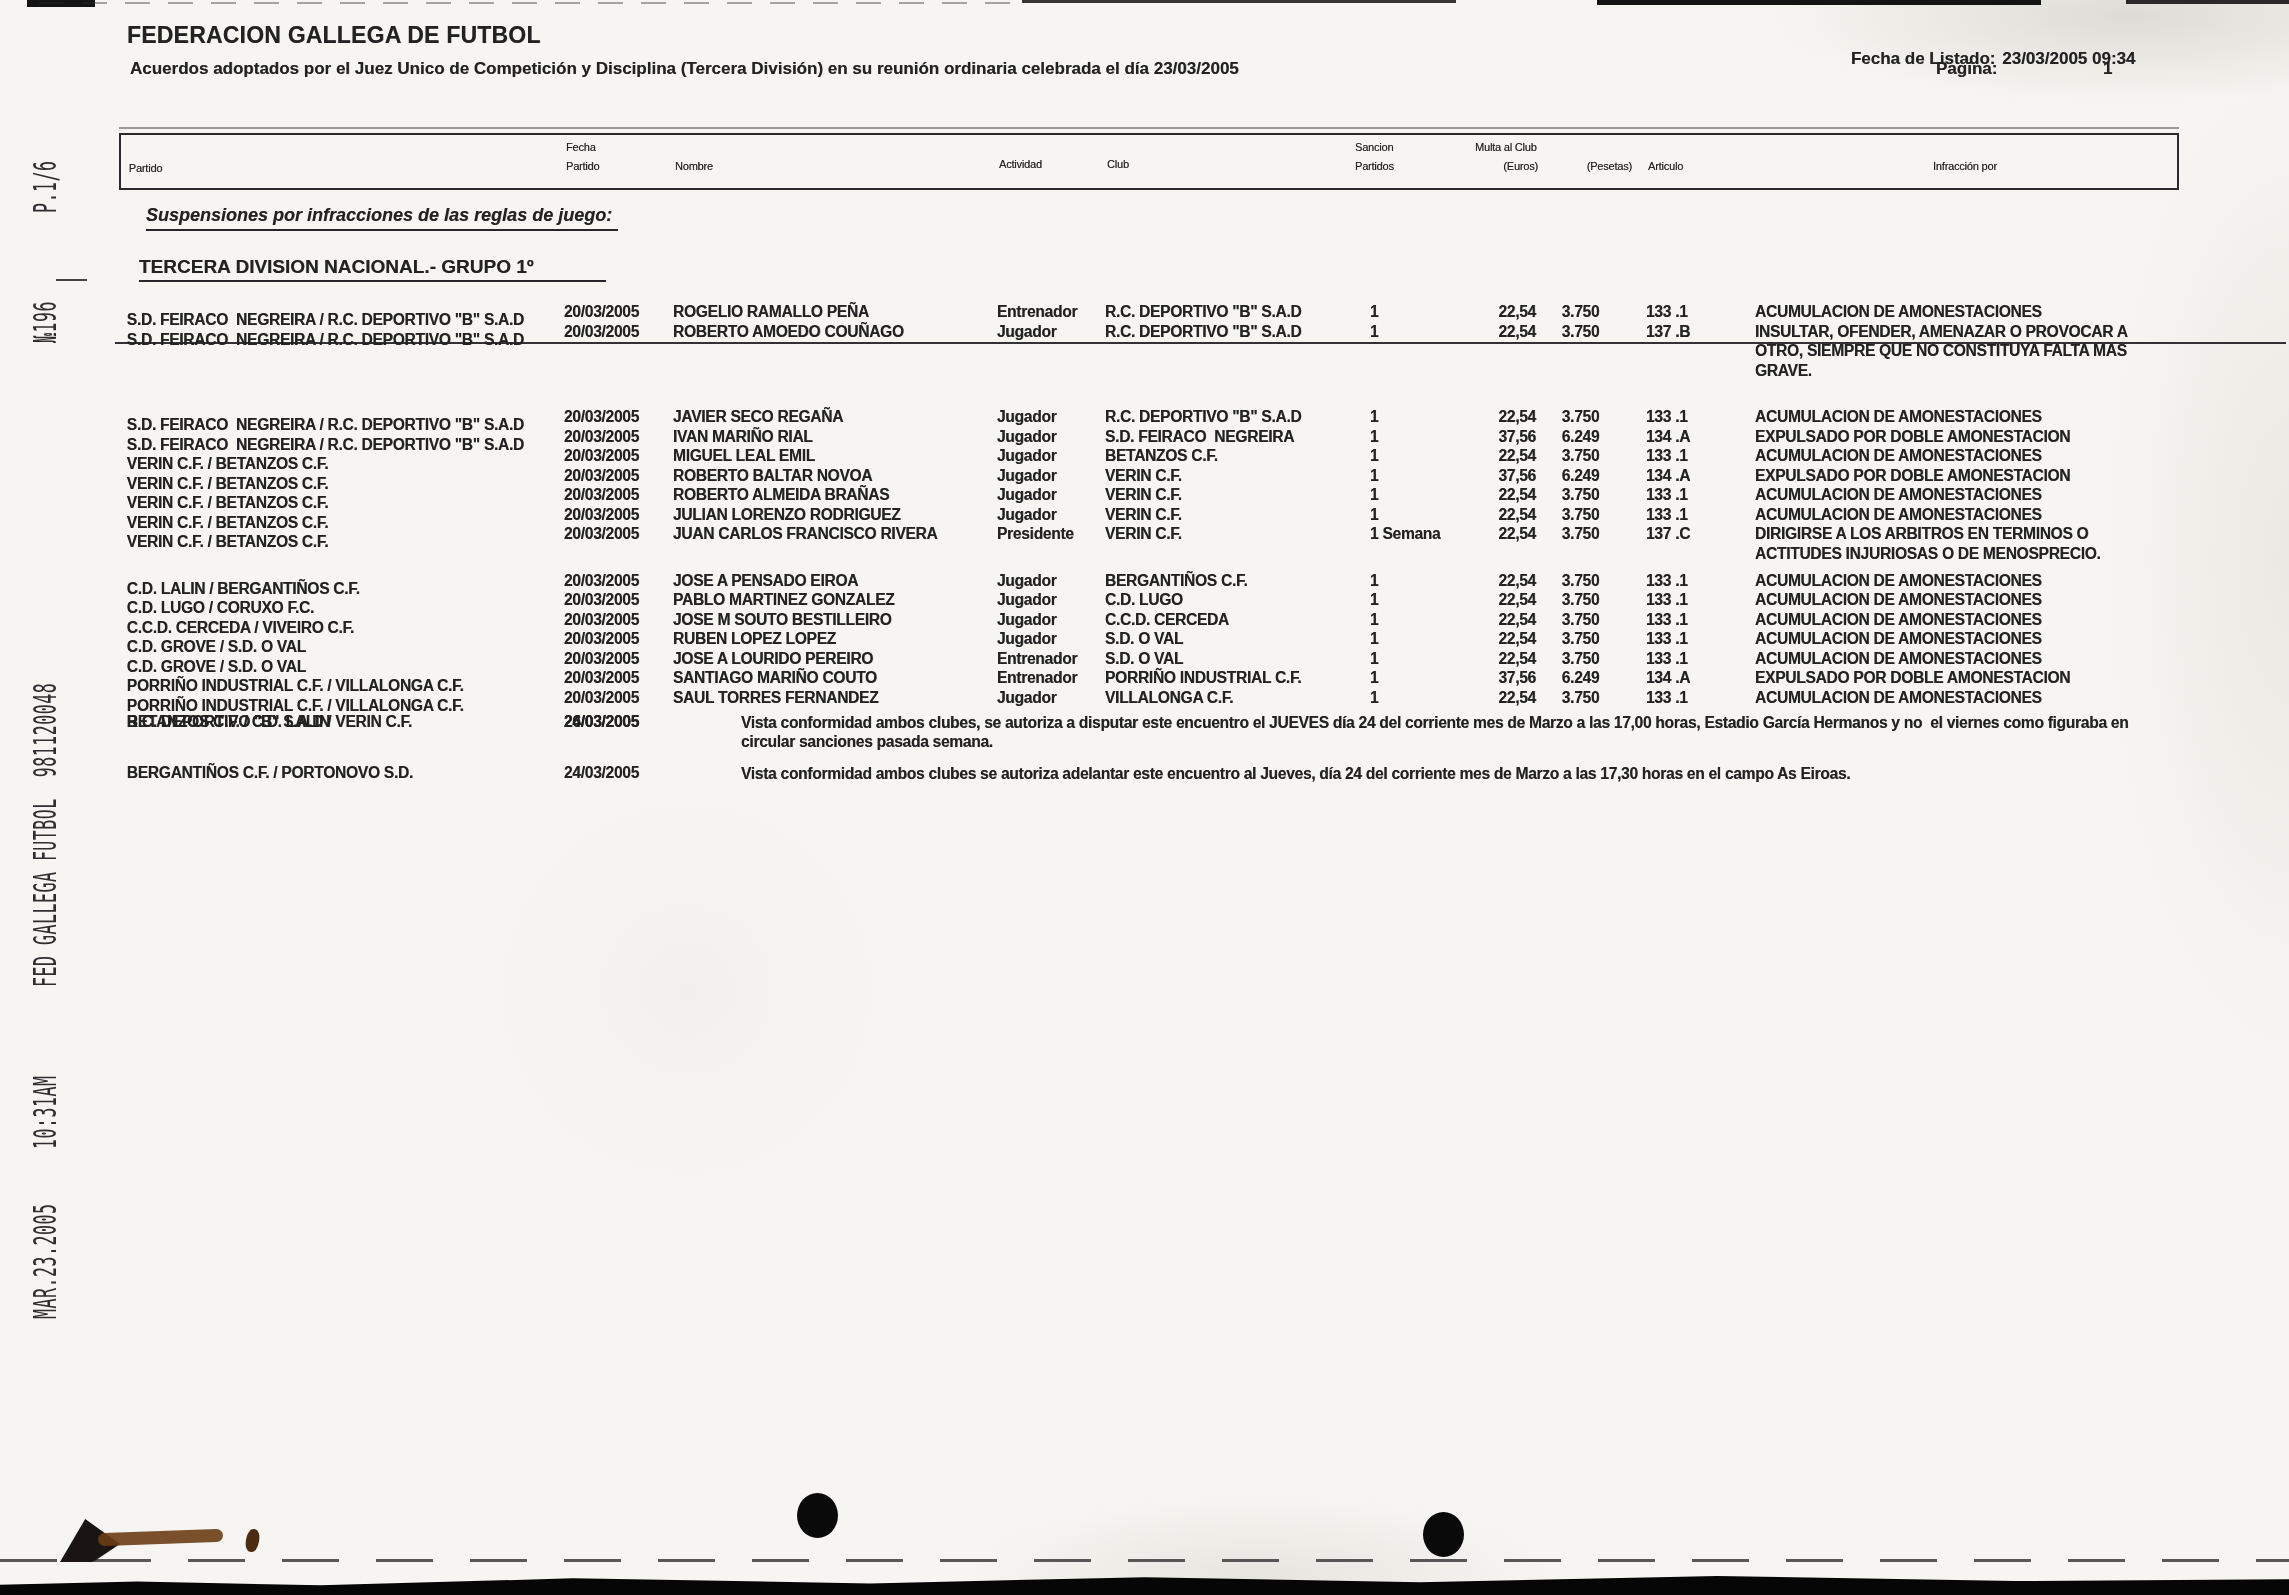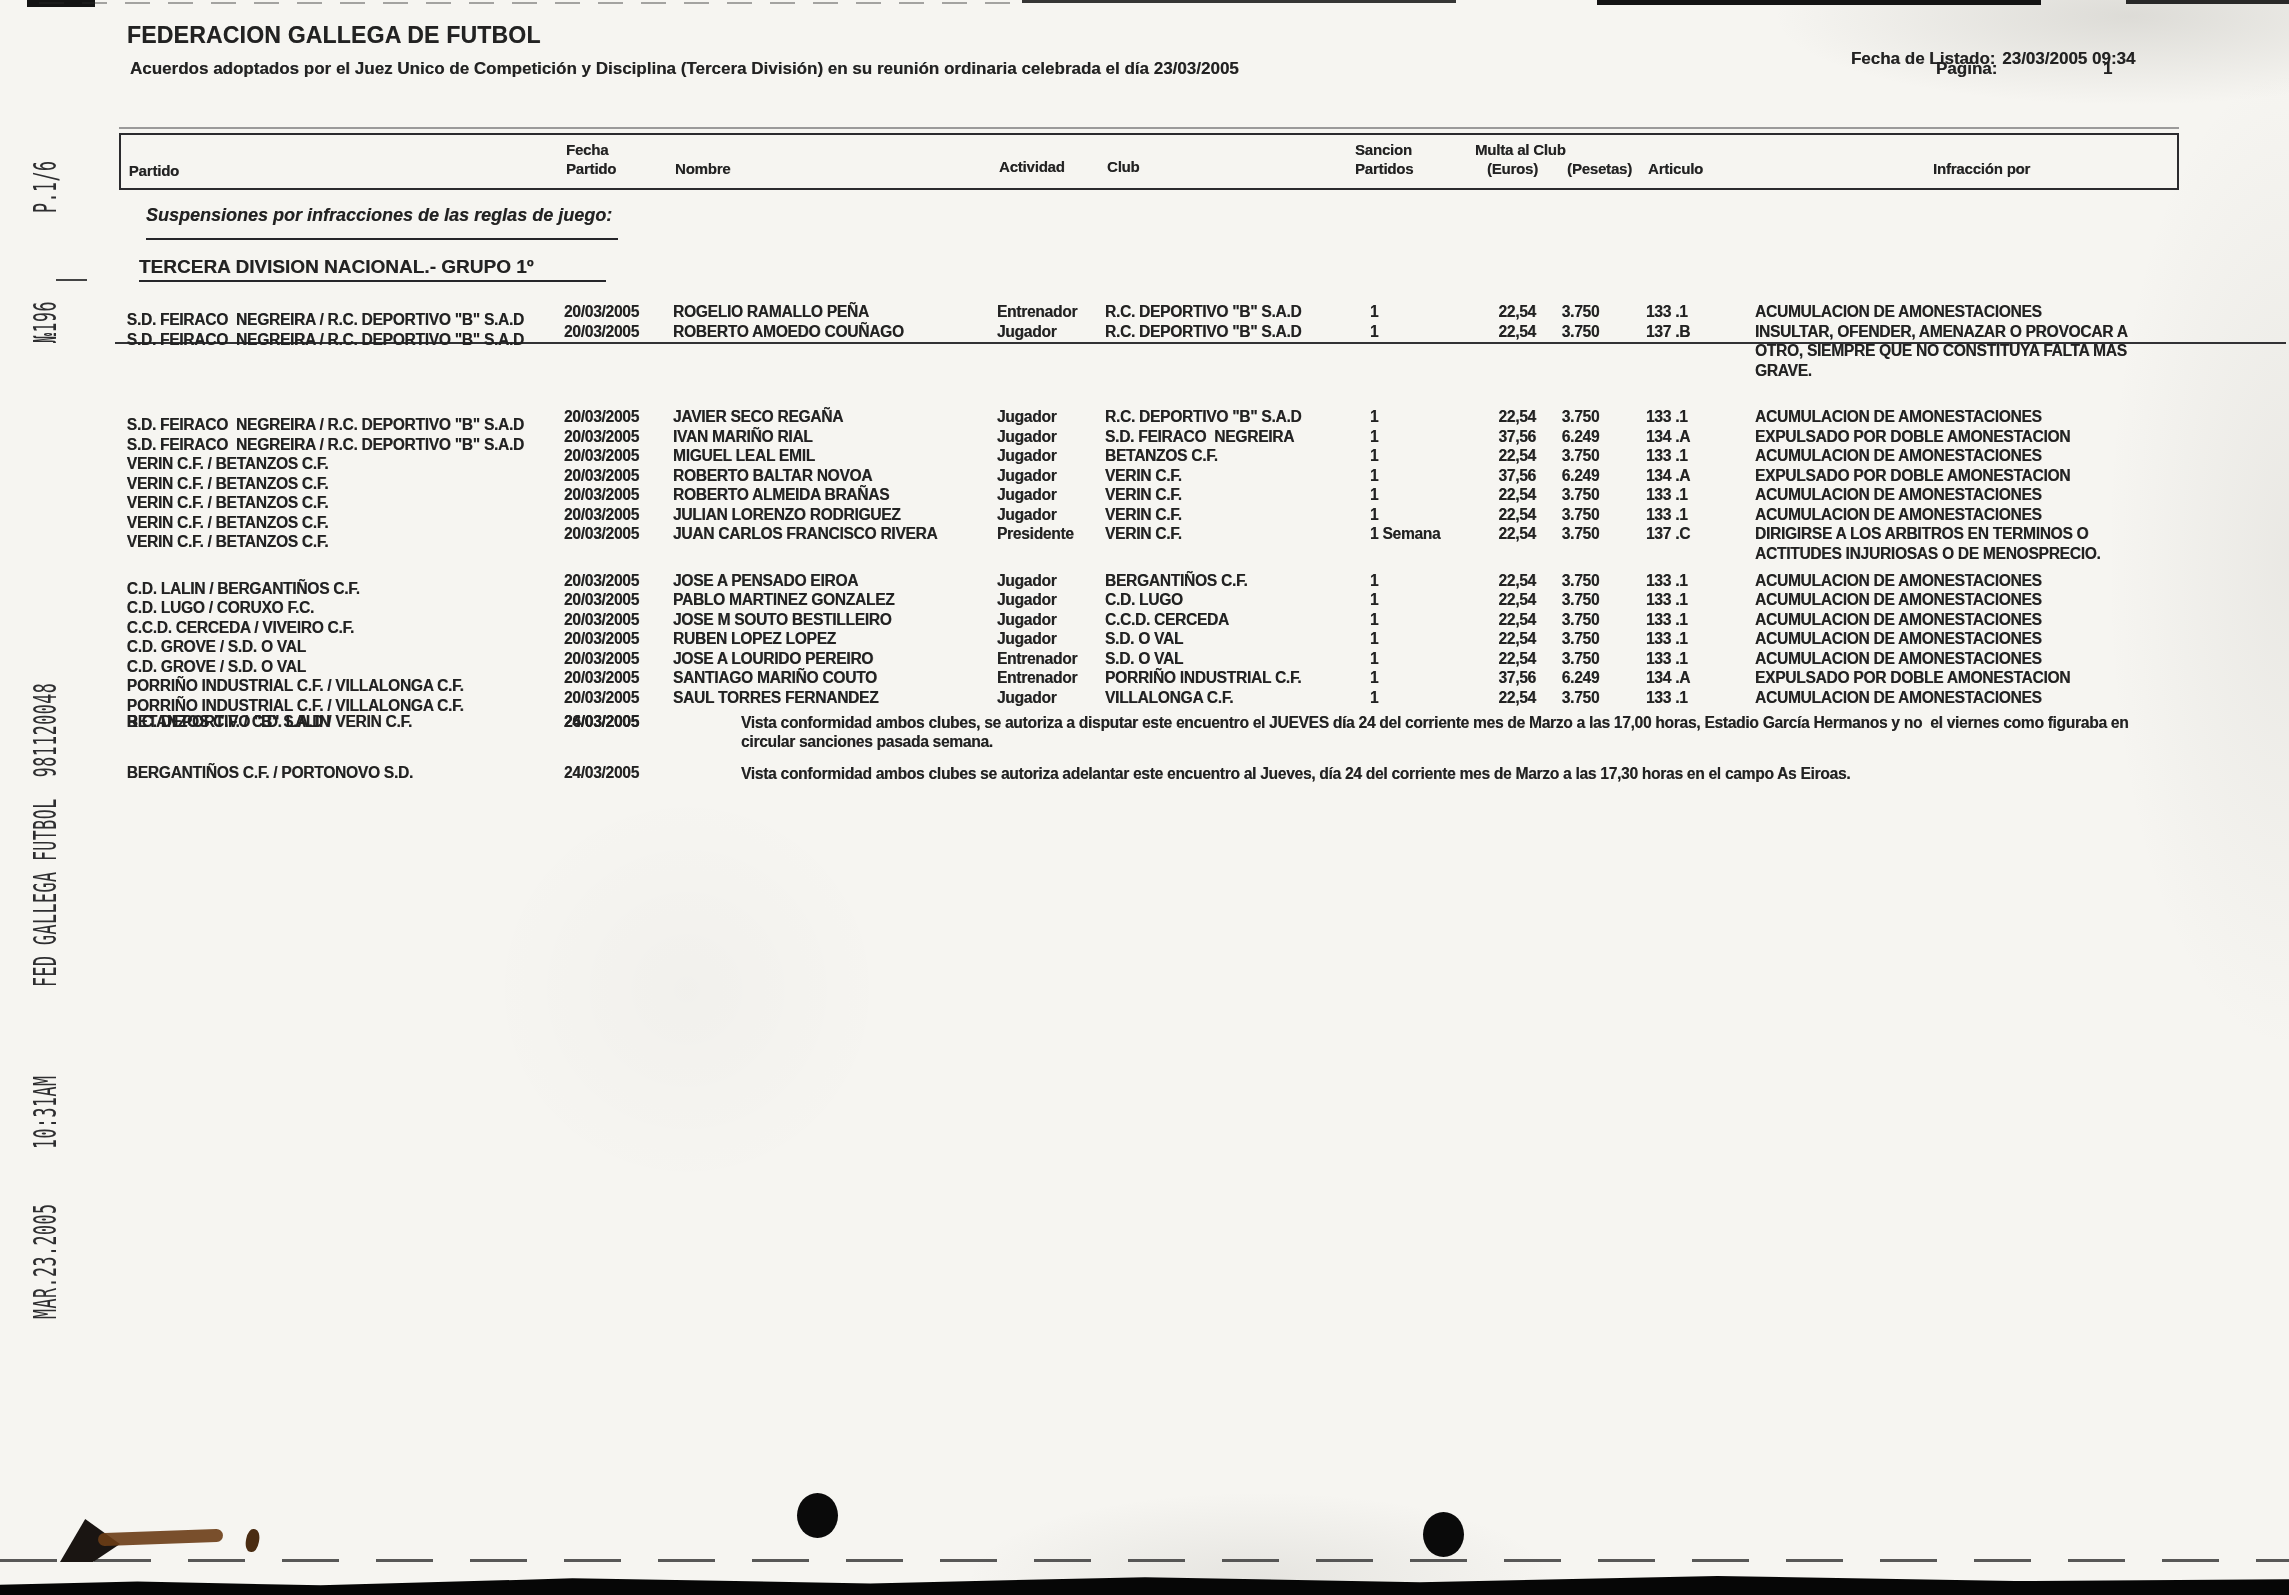--- a/index.html
+++ b/index.html
@@ -46,35 +46,35 @@
   .org-title{position:absolute;left:127px;top:21.5px;font-size:23px;font-weight:bold;letter-spacing:0.2px;}
   .subtitle{position:absolute;left:130px;top:59px;font-size:17px;font-weight:bold;white-space:pre;}
   .listing{position:absolute;left:1832px;top:29px;font-size:17px;font-weight:bold;white-space:pre;}
   .listing .val{margin-left:6.8px;}
   .pagina-label{position:absolute;left:1936px;top:59px;font-size:17px;font-weight:bold;}
   .pagina-value{position:absolute;left:2103px;top:59px;font-size:17px;font-weight:bold;}
   
   .thead-box{position:absolute;left:119px;top:133px;width:2056px;height:53px;
     border:2px solid #2b2b2e;border-bottom-width:2.9px;}
   .thead-box::before{content:"";position:absolute;left:-2px;right:-2px;top:-7.8px;height:2px;background:rgba(45,45,48,.45);}
-  .th{position:absolute;font-size:15px;font-weight:bold;letter-spacing:-0.2px;white-space:pre;}
+  .th{position:absolute;font-size:11px;font-weight:normal;letter-spacing:-0.2px;white-space:pre;}
   .th-partido{left:7.8px;top:27px;}
   .th-fecha1{left:445px;top:5.9px;}   .th-fecha2{left:445px;top:25px;}
   .th-nombre{left:554px;top:25px;}
   .th-actividad{left:878px;top:23.4px;}
   .th-club{left:986px;top:23.4px;}
   .th-sancion1{left:1234px;top:5.9px;} .th-sancion2{left:1234px;top:25px;}
   .th-multa{left:1354px;top:5.9px;}
   .th-euros{left:1297px;top:25px;width:120px;text-align:right;}
   .th-pesetas{left:1412px;top:25px;width:99px;text-align:right;}
   .th-articulo{left:1527px;top:25px;}
   .th-infraccion{left:1812px;top:25px;}
   
   .heading1{position:absolute;left:146px;top:205px;font-size:18px;font-weight:bold;font-style:italic;}
-  .heading1 span{border-bottom:2.4px solid #26262a;padding-bottom:13px;padding-right:5.9px;}
+  .heading1 span{border-bottom:2.4px solid #26262a;padding-bottom:4px;padding-right:5.9px;}
   .heading2{position:absolute;left:139px;top:256px;font-size:19px;font-weight:bold;}
   .heading2 span{border-bottom:2.4px solid #26262a;padding-bottom:2.9px;padding-right:72px;}
   .full-divider{position:absolute;left:115px;top:342px;width:2171px;height:2.4px;background:#323235;}
   
   .rows-wrap{position:absolute;left:119px;top:300px;width:2155px;font-size:15.6px;font-weight:bold;letter-spacing:-0.3px;}
   .trow{position:relative;height:19.5px;}
   .trow .c{position:absolute;top:2px;white-space:pre;line-height:19.5px;}
   .c-partido{left:7.8px;margin-top:8px;}
   .c-fecha{left:445px;}
   .c-nombre{left:554px;}

